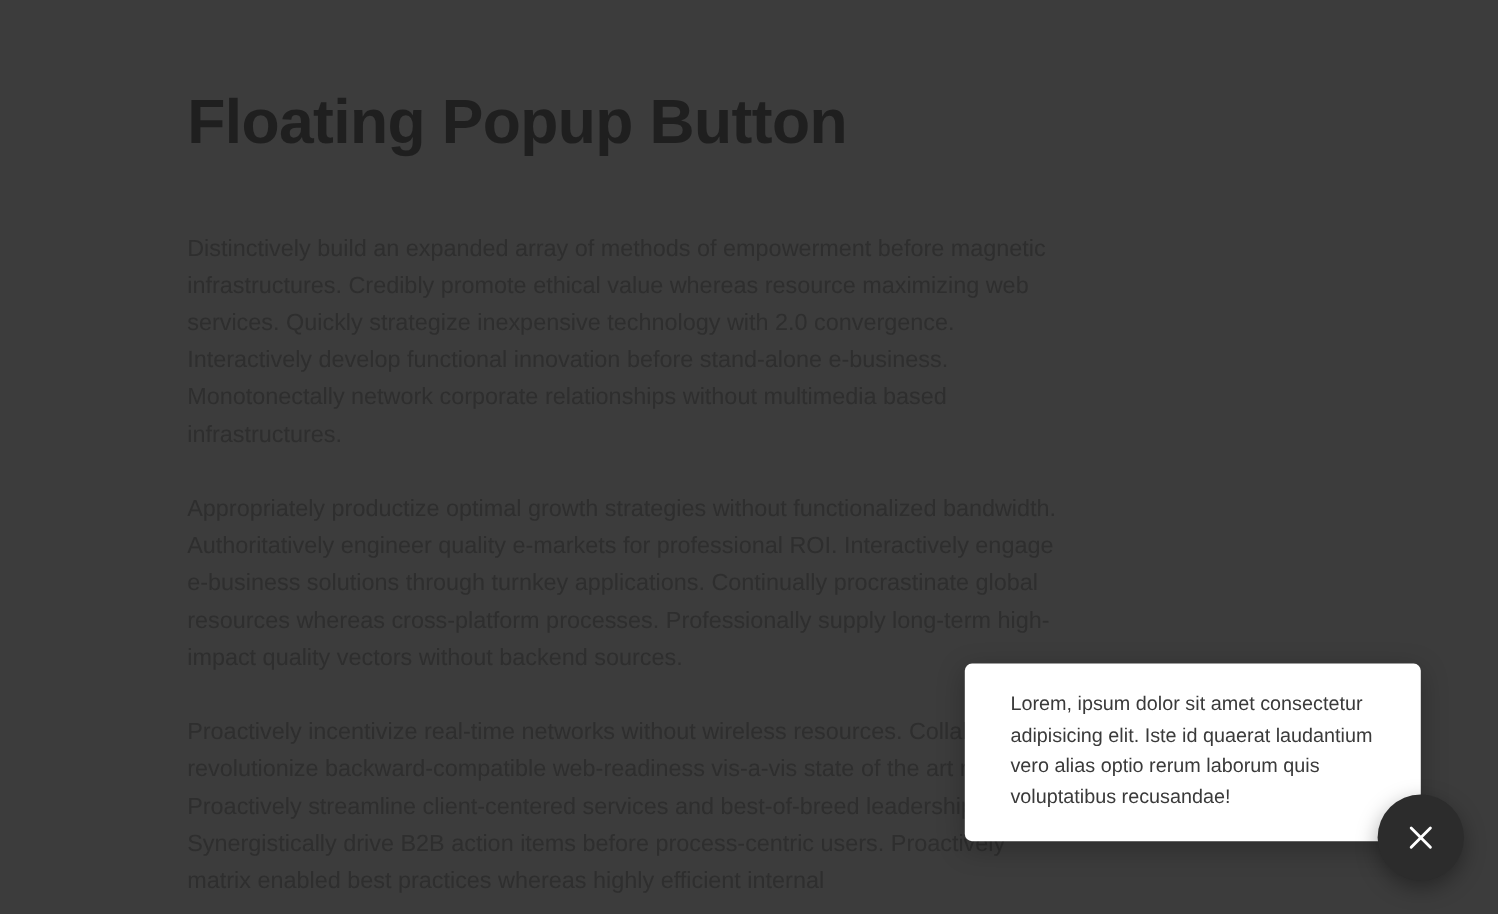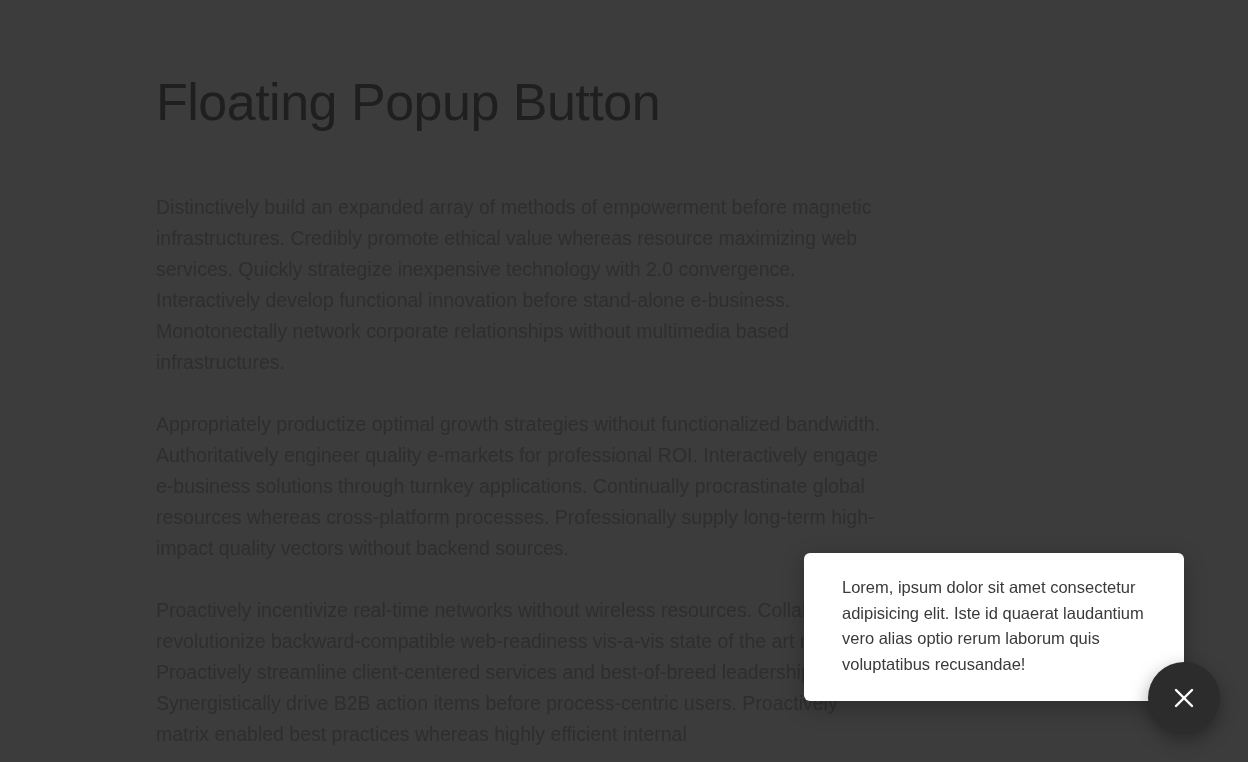--- a/index.html
+++ b/index.html
@@ -23,21 +23,21 @@
     position: absolute;
     left: 156px;
     top: 0;
     width: 730px;
   }
   .page-title {
     margin: 0;
     padding-top: 70px;
     font-size: 52px;
     line-height: 1.25;
-    font-weight: 400;
+    font-weight: 700;
     color: #1f1f1f;
     letter-spacing: -0.5px;
   }
   .body-copy {
     margin: 0;
     padding-top: 31px;
     font-size: 19.5px;
     line-height: 31px;
     color: #2e2e2e;
   }

